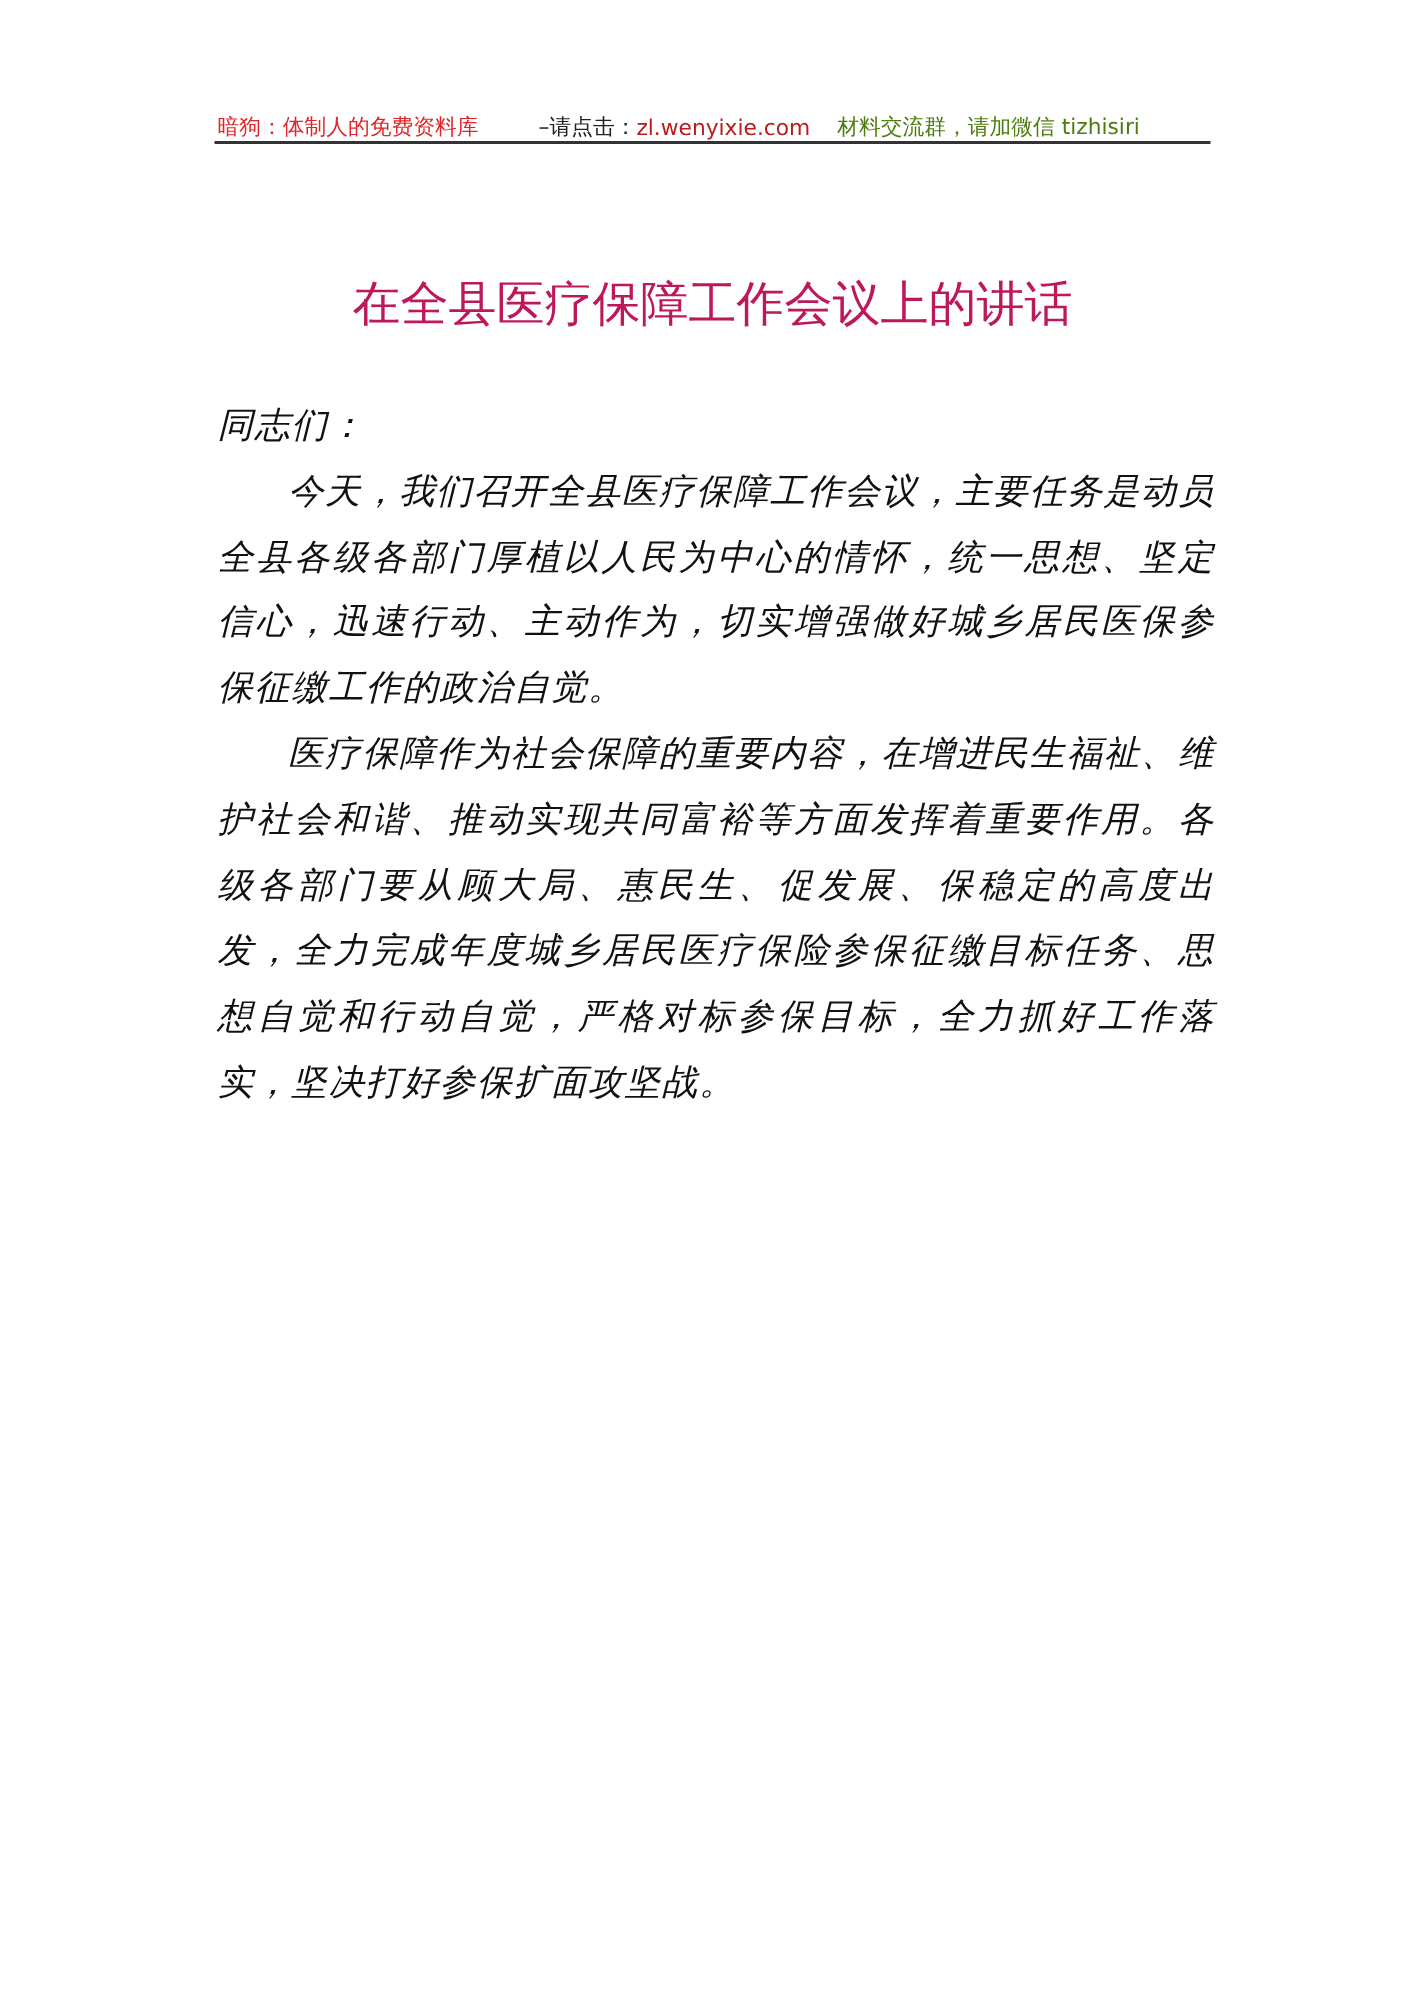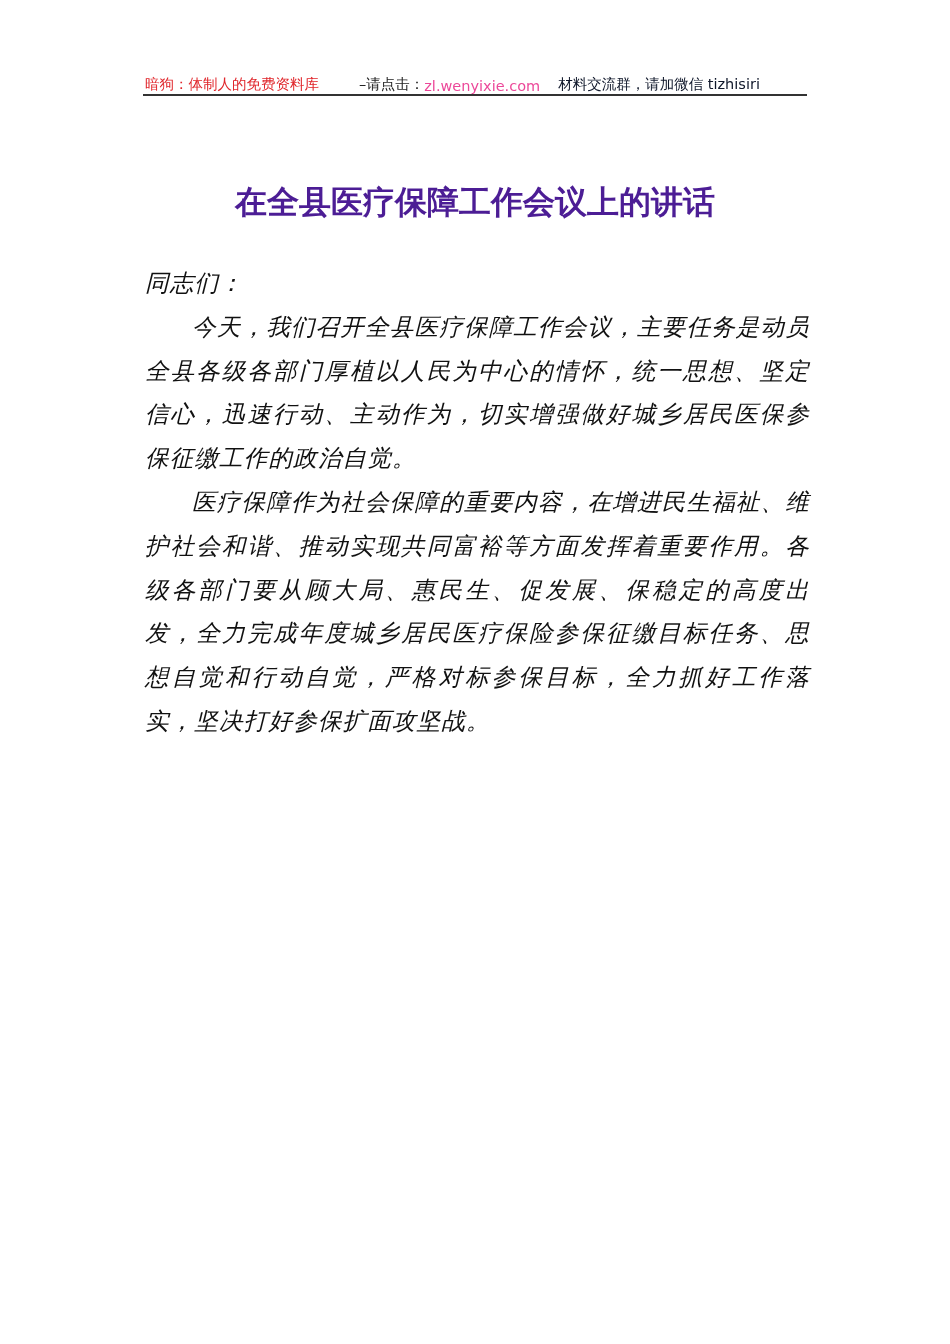--- a/index.html
+++ b/index.html
@@ -24,42 +24,42 @@
       display: flex;
       align-items: flex-end;
       justify-content: flex-start;
       font-family: "DejaVu Sans", "Liberation Sans", sans-serif;
       font-size: 14.5px;
       white-space: nowrap;
       letter-spacing: 0px;
     }
     .page-header .brand { color: #e0262b; }
     .page-header .cta { color: #222222; margin-left: 40px; }
-    .page-header .link { color: #ec4899; }
+    .page-header .link { color: #b91c1c; }
     .page-header .spacer { display: inline-block; width: 18px; }
-    .page-header .contact { color: #0f172a; }
+    .page-header .contact { color: #4d7c0f; }
     .header-rule {
       position: absolute;
       left: 143px;
       top: 94px;
       width: 664px;
       height: 2px;
       background: #333333;
     }
     .title {
       position: absolute;
       left: 0;
       top: 160px;
       width: 950px;
       text-align: center;
       font-family: "DejaVu Serif", "Liberation Serif", serif;
-      font-weight: bold;
+      font-weight: normal;
       font-size: 32px;
       letter-spacing: 0px;
-      color: #4c1d95;
+      color: #be185d;
     }
     .body-text {
       position: absolute;
       left: 145px;
       top: 262px;
       width: 665px;
       font-size: 23.5px;
       line-height: 43.8px;
       text-align: justify;
       text-justify: inter-character;

